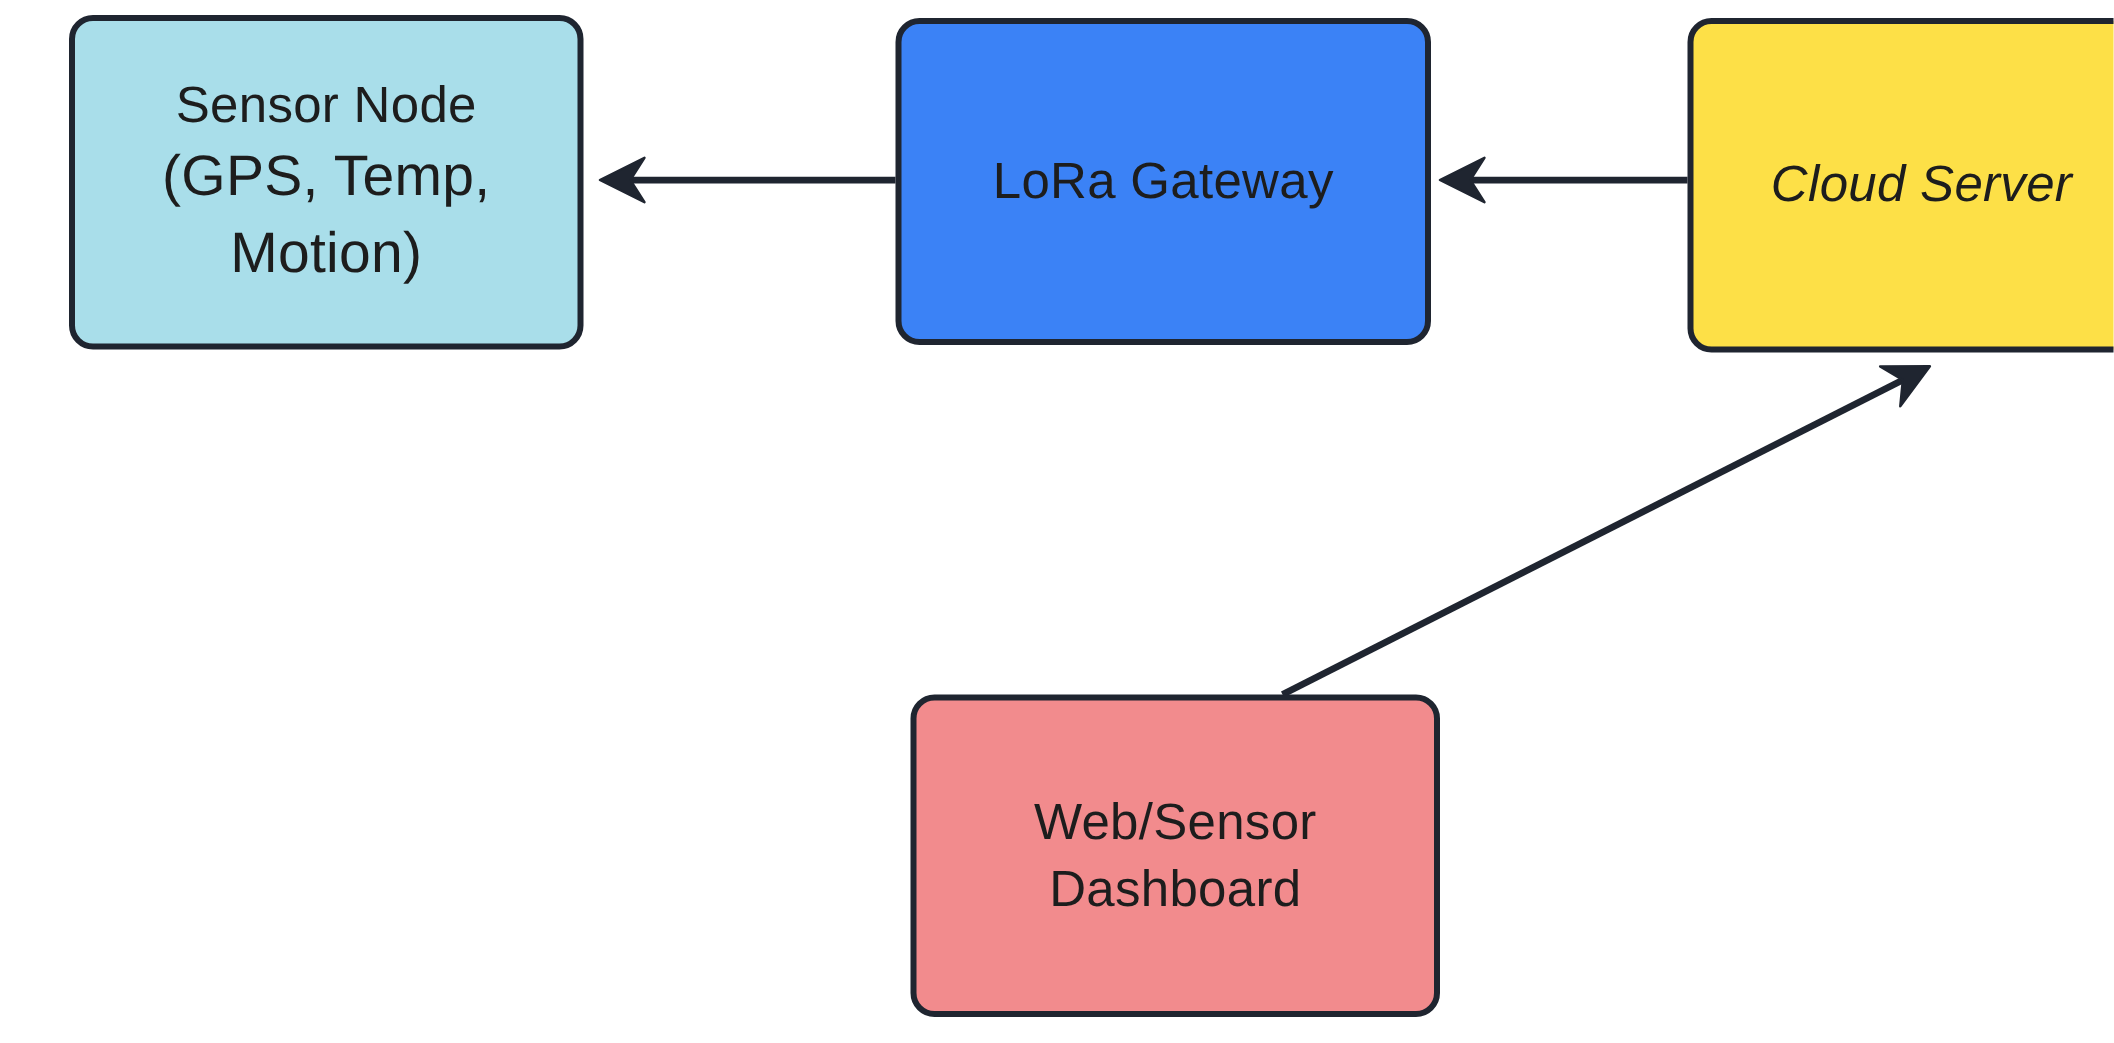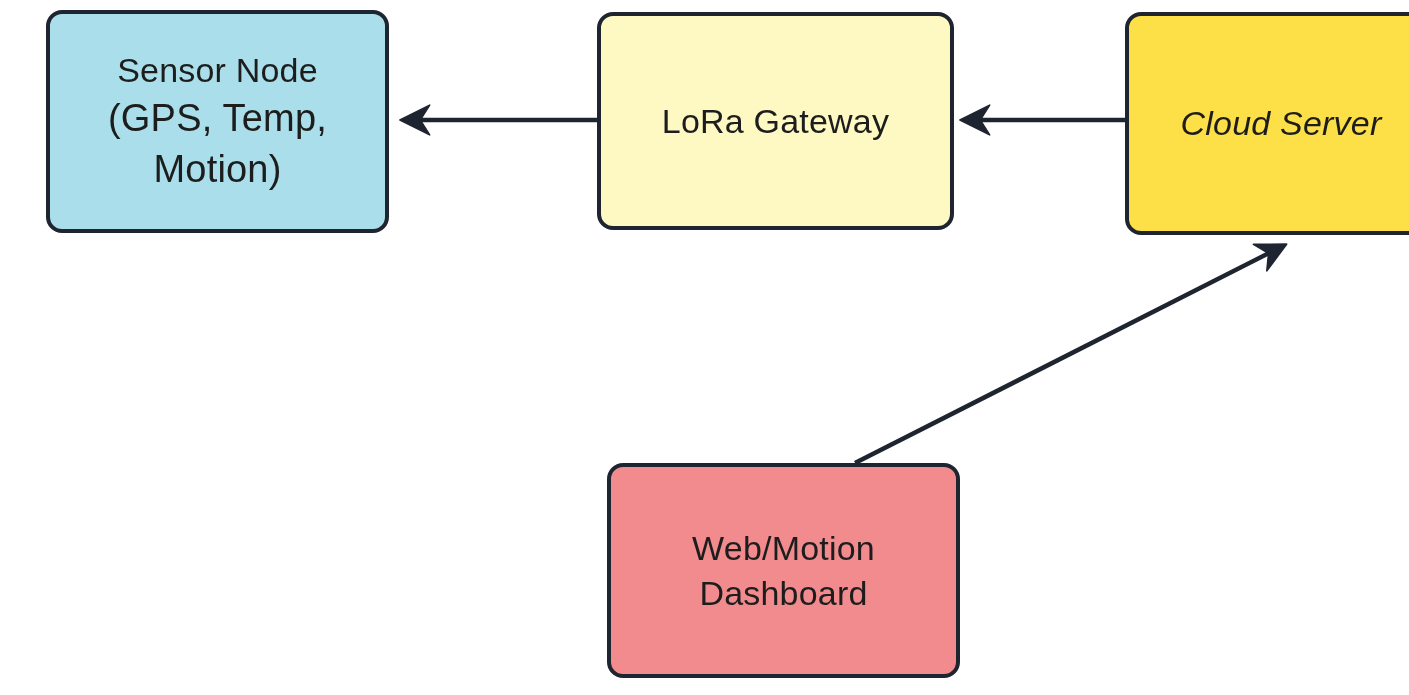--- a/index.html
+++ b/index.html
@@ -69,25 +69,25 @@
       <line x1="1085" y1="120" x2="924" y2="120" marker-end="url(#arrowhead)"></line>
       <line x1="815" y1="463" x2="1243" y2="246" marker-end="url(#arrowhead)"></line>
     </g>
   </svg>
 
   <div class="node" id="node-sensor" style="background: rgb(169, 222, 234);">
     <div class="node-title">Sensor Node</div>
     <div class="node-subtitle">(GPS, Temp, Motion)</div>
   </div>
 
-  <div class="node" id="node-gateway" style="background: #fef9c3;">
+  <div class="node" id="node-gateway" style="background: #3b82f6;">
     <div class="node-title">LoRa Gateway</div>
   </div>
 
   <div class="node" id="node-cloud" style="background: #fde047; font-style: italic;">
     <div class="node-title">Cloud Server</div>
   </div>
 
   <div class="node" id="node-dashboard" style="background: rgb(242, 139, 141);">
-    <div class="node-title">Web/Motion Dashboard</div>
+    <div class="node-title">Web/Sensor Dashboard</div>
   </div>
 
 </div>
 
 </body></html>

